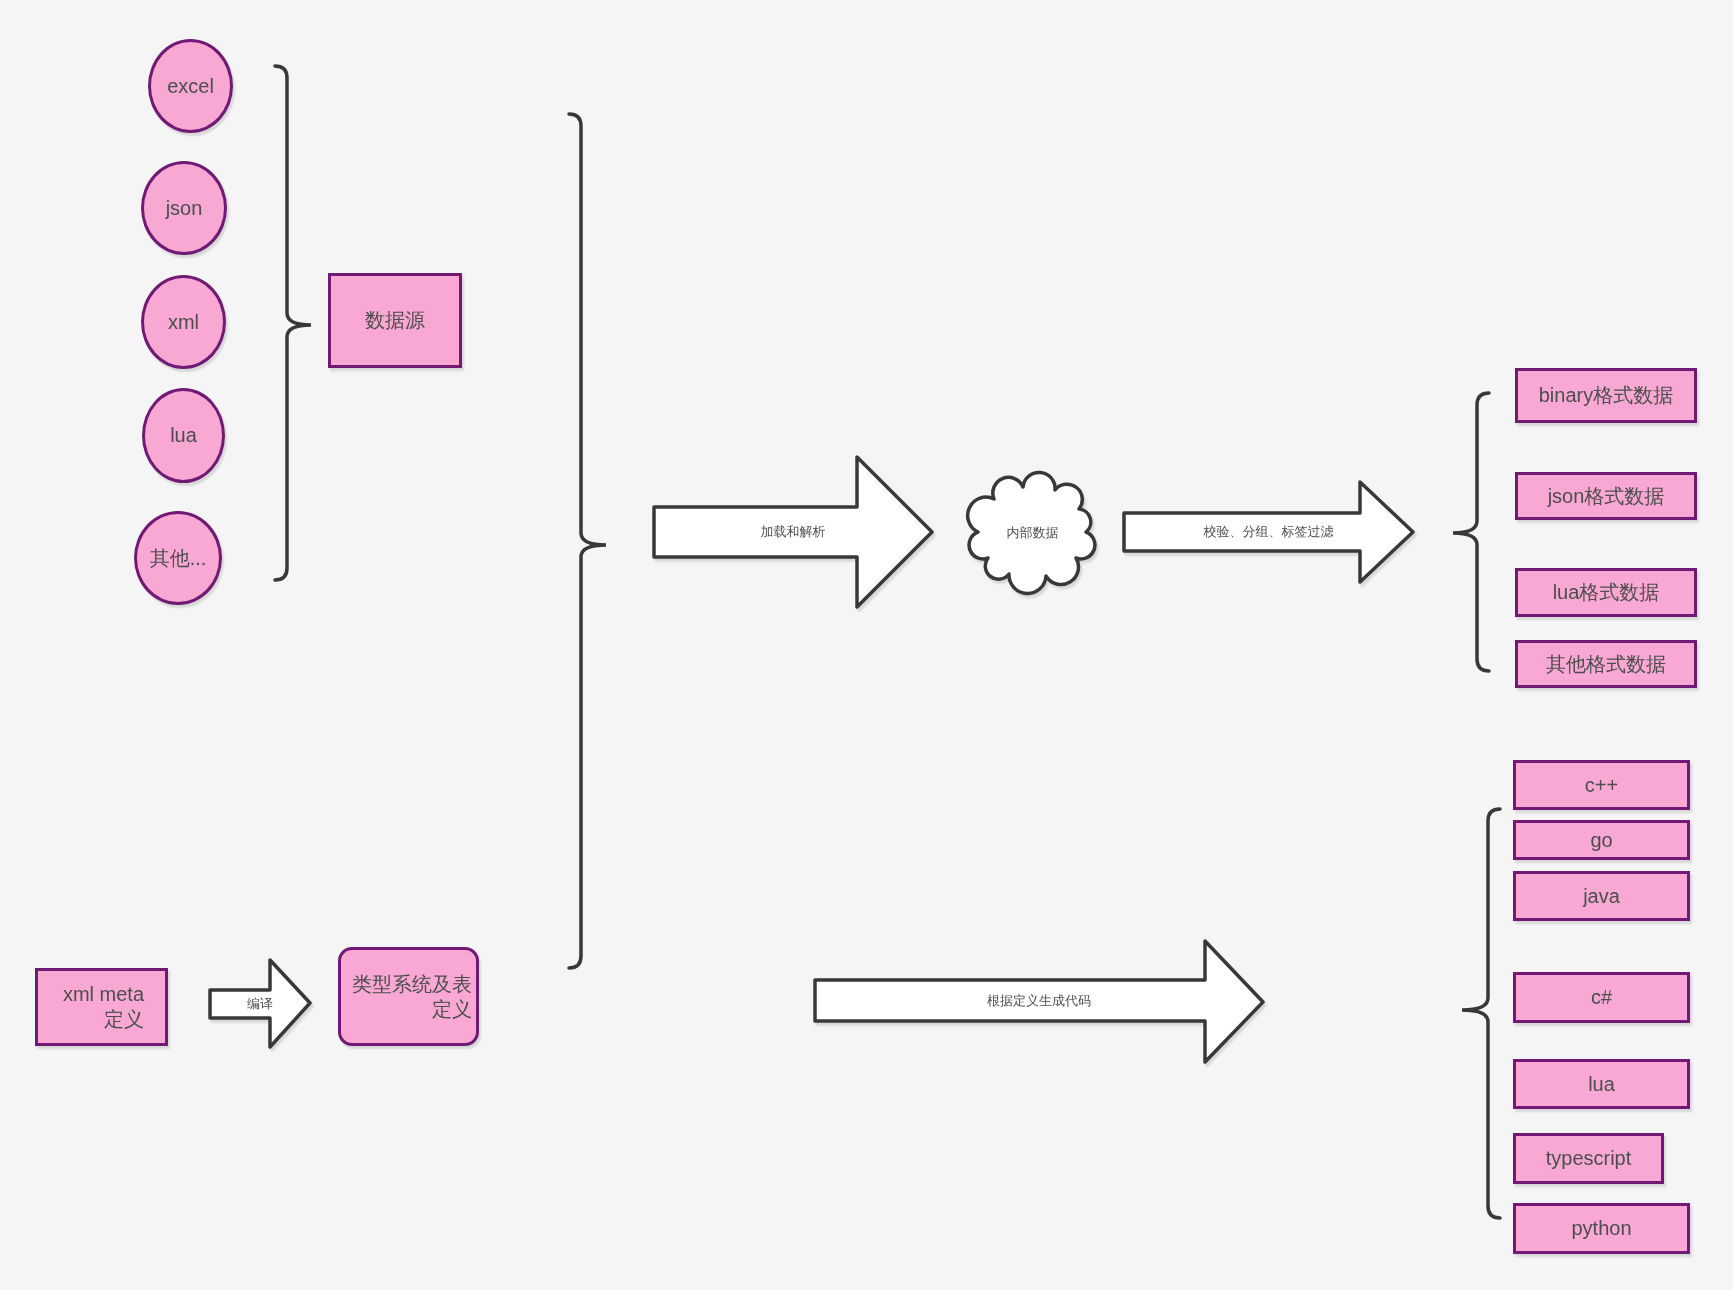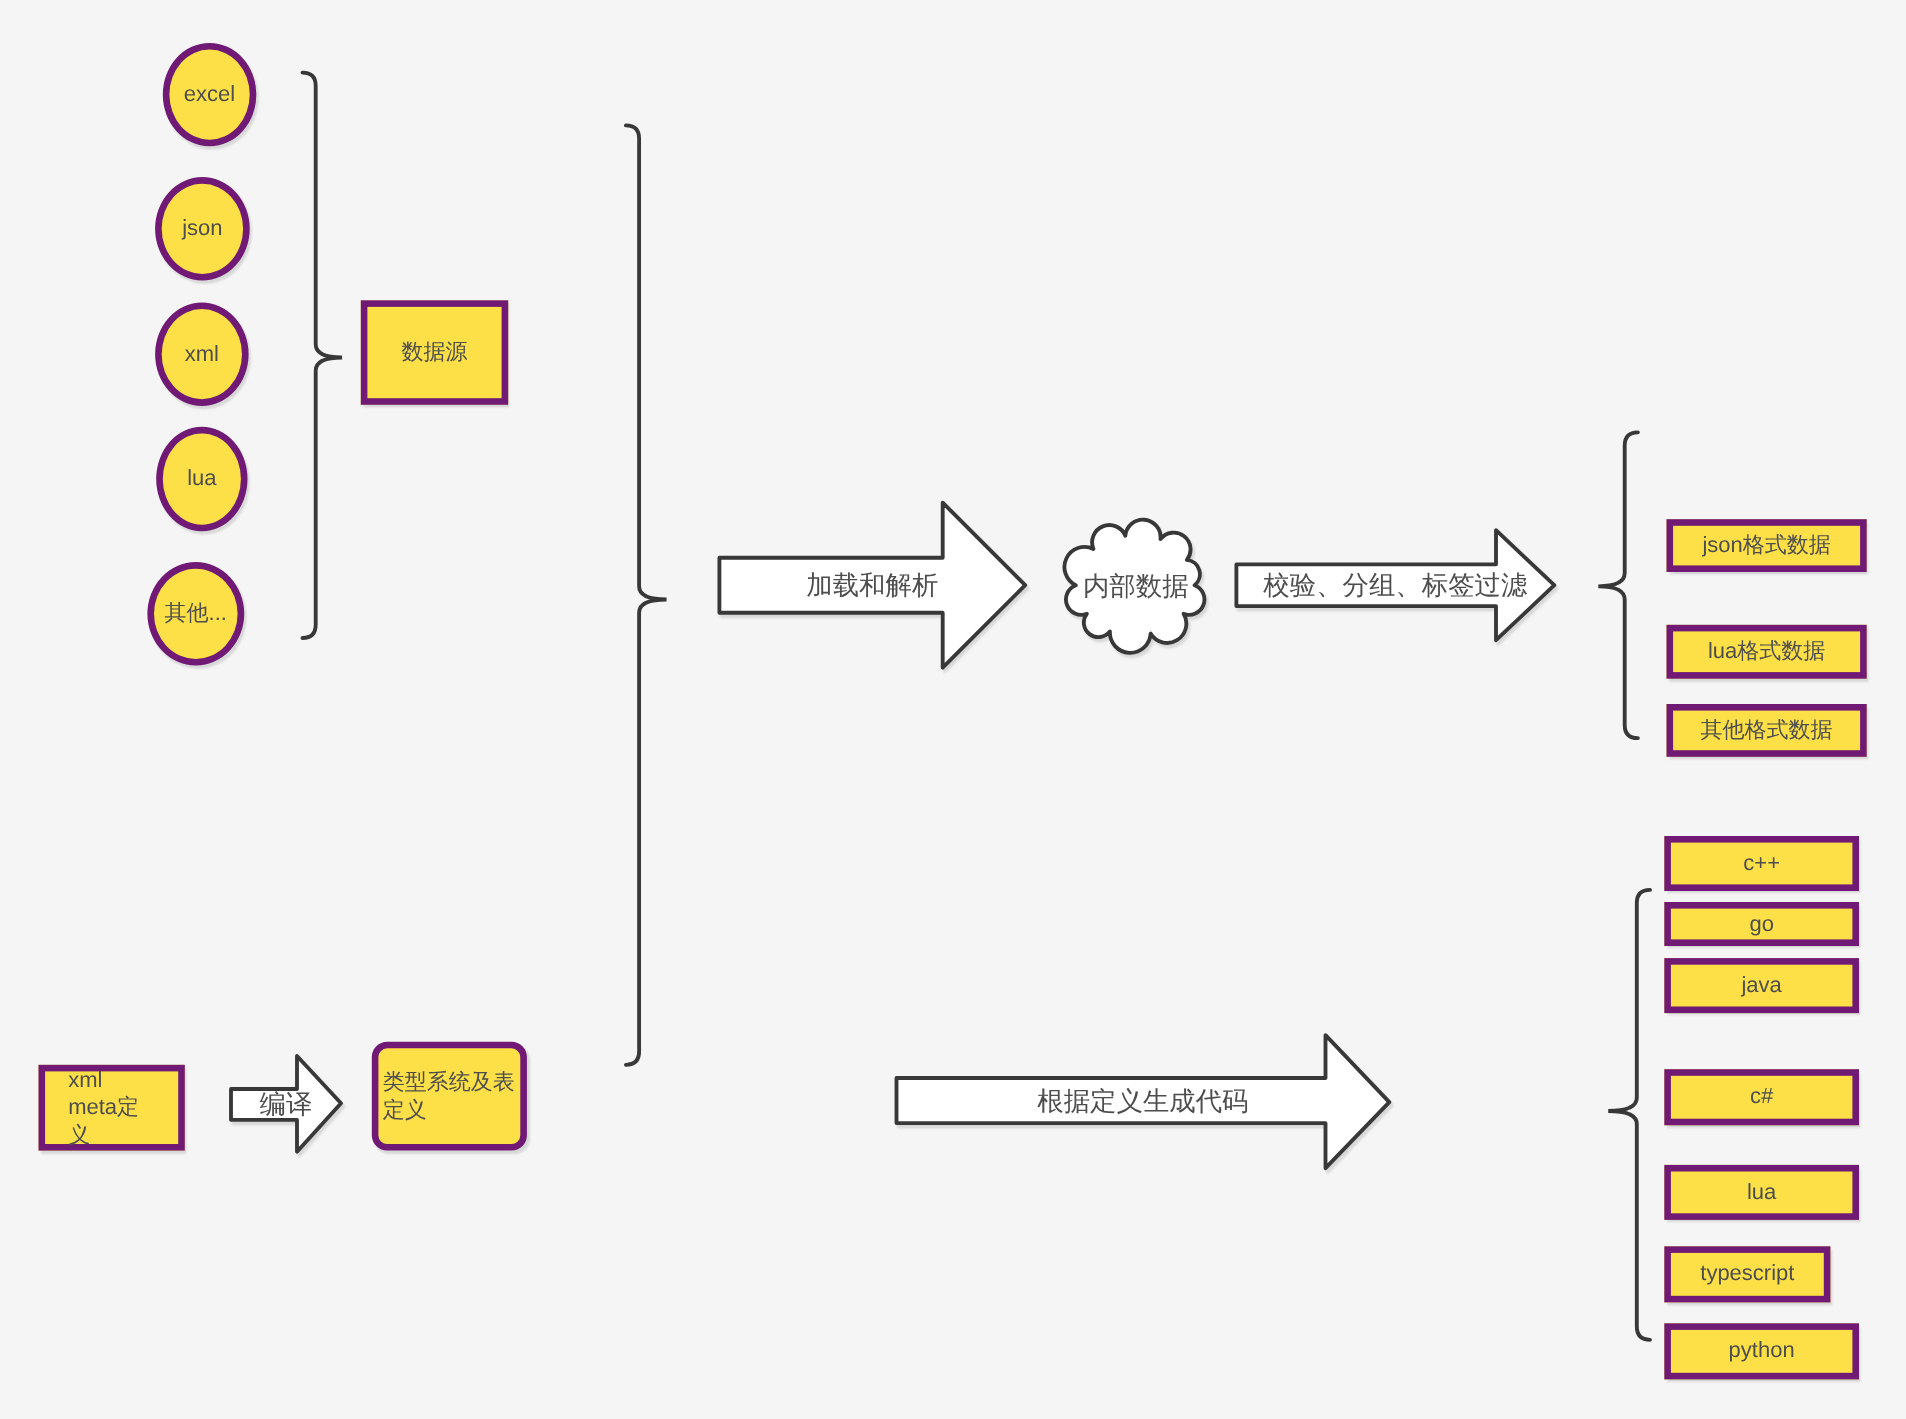--- a/index.html
+++ b/index.html
@@ -20,40 +20,40 @@
     left:0; top:0;
     width:1733px;
     height:1290px;
   }
   .shape  { fill:#ffffff; stroke:#383838; stroke-width:3.5; stroke-linejoin:round; }
   .brace  { fill:none;    stroke:#383838; stroke-width:3.5; stroke-linecap:round; }
   .sh     { filter:drop-shadow(2px 3px 1px rgba(0,0,0,0.12)); }
   .node {
     position:absolute;
     box-sizing:border-box;
-    background:#fde047;
-    border:6px solid #701a75;
+    background:#f9a8d4;
+    border:3px solid #701a75;
     display:flex;
     align-items:center;
     justify-content:center;
-    text-align:left;
+    text-align:right;
     font-size:20px;
     line-height:1.25;
     color:#4d4d4d;
     box-shadow:2px 3px 2px rgba(0,0,0,0.12);
   }
   .ellipse { border-radius:50%; }
   .rounded { border-radius:14px; }
   .lbl {
     position:absolute;
     display:flex;
     align-items:center;
     justify-content:center;
     text-align:left;
-    font-size:24px;
+    font-size:13px;
     color:#4d4d4d;
     pointer-events:none;
   }
 </style>
 </head>
 <body>
 
 <div class="canvas">
 
   <svg class="layer" viewBox="0 0 1733 1290">
@@ -82,20 +82,21 @@
   <div class="node ellipse" style="left:141px;top:275px;width:85px;height:94px;">xml</div>
   <div class="node ellipse" style="left:142px;top:388px;width:83px;height:95px;">lua</div>
   <div class="node ellipse" style="left:134px;top:511px;width:88px;height:94px;">其他...</div>
 
   <div class="node" style="left:328px;top:273px;width:134px;height:95px;font-family:Liberation Serif, serif;">数据源</div>
 
   <div class="lbl" style="left:654px;top:507px;width:278px;height:50px;">加载和解析</div>
   <div class="lbl" style="left:975px;top:483px;width:115px;height:100px;">内部数据</div>
   <div class="lbl" style="left:1124px;top:513px;width:289px;height:38px;">校验、分组、标签过滤</div>
 
+  <div class="node" style="left:1515px;top:368px;width:182px;height:55px;">binary格式数据</div>
   <div class="node" style="left:1515px;top:472px;width:182px;height:48px;">json格式数据</div>
   <div class="node" style="left:1515px;top:568px;width:182px;height:49px;">lua格式数据</div>
   <div class="node" style="left:1515px;top:640px;width:182px;height:48px;">其他格式数据</div>
 
   <div class="node" style="left:35px;top:968px;width:133px;height:78px;padding:21px;">xml meta定义</div>
   <div class="lbl" style="left:210px;top:988px;width:100px;height:32px;">编译</div>
   <div class="node rounded" style="left:338px;top:947px;width:141px;height:99px;padding:4px;">类型系统及表定义</div>
   <div class="lbl" style="left:815px;top:980px;width:448px;height:42px;">根据定义生成代码</div>
 
   <div class="node" style="left:1513px;top:760px;width:177px;height:50px;">c++</div>

